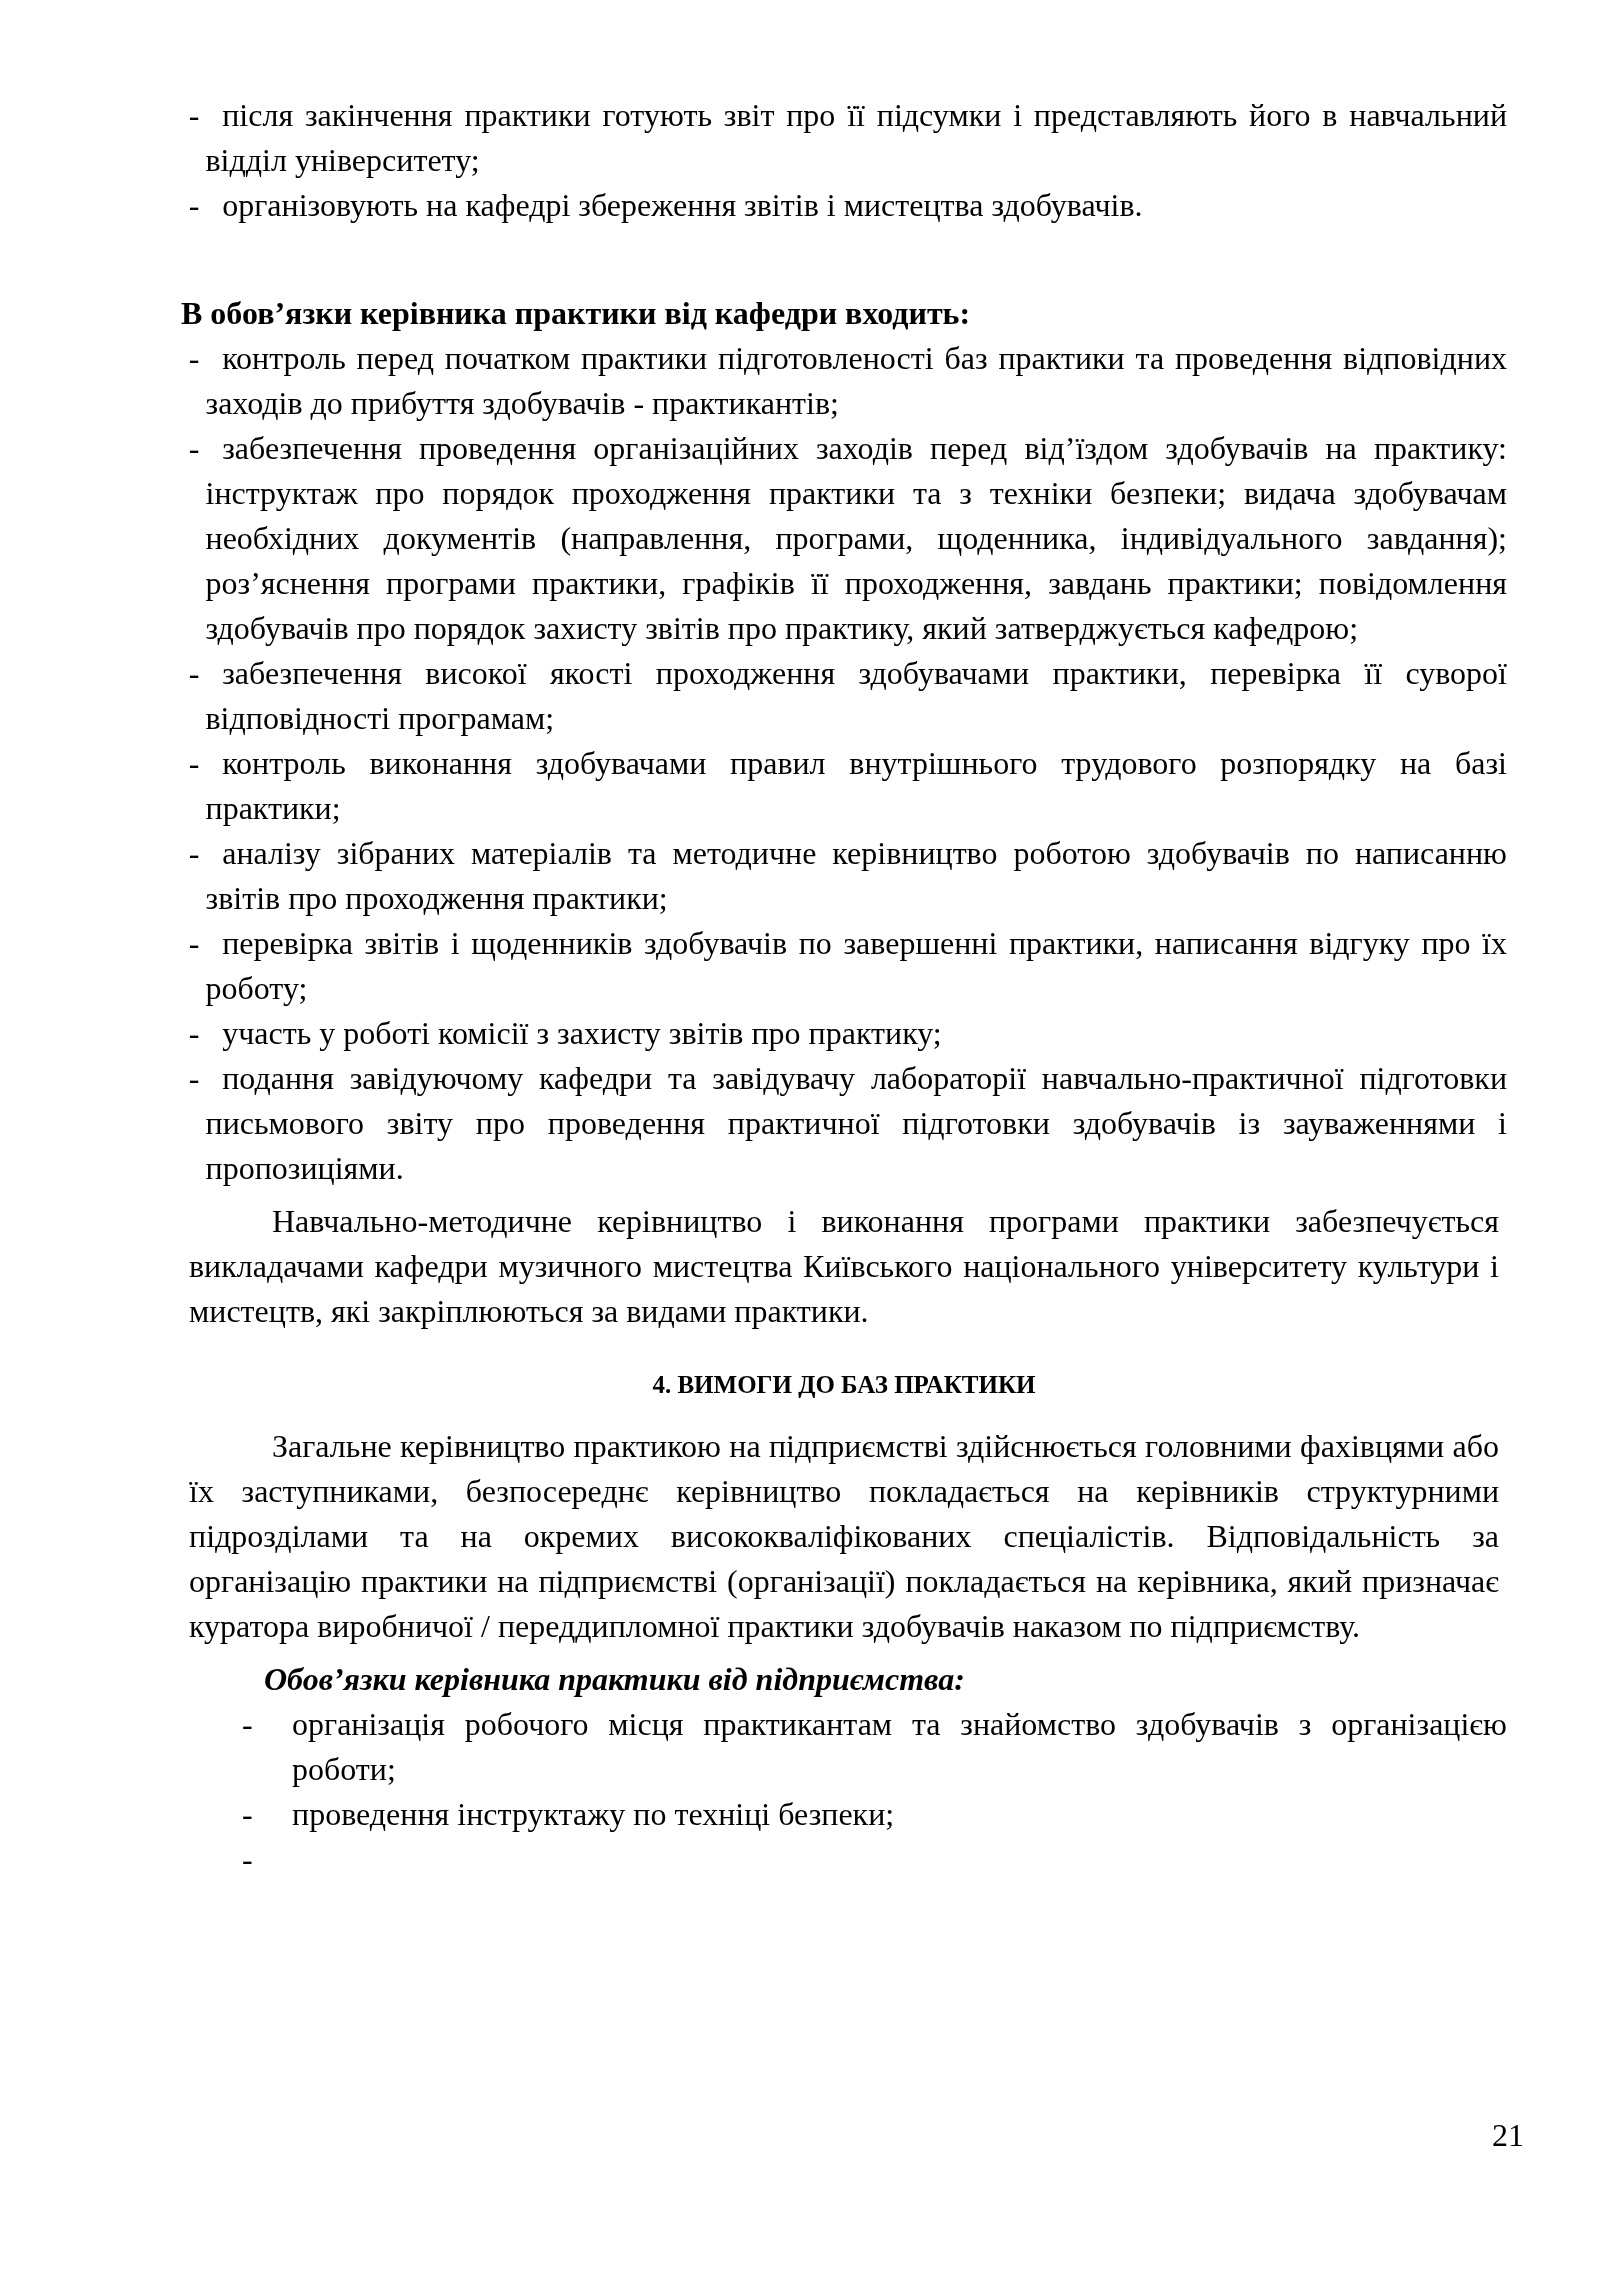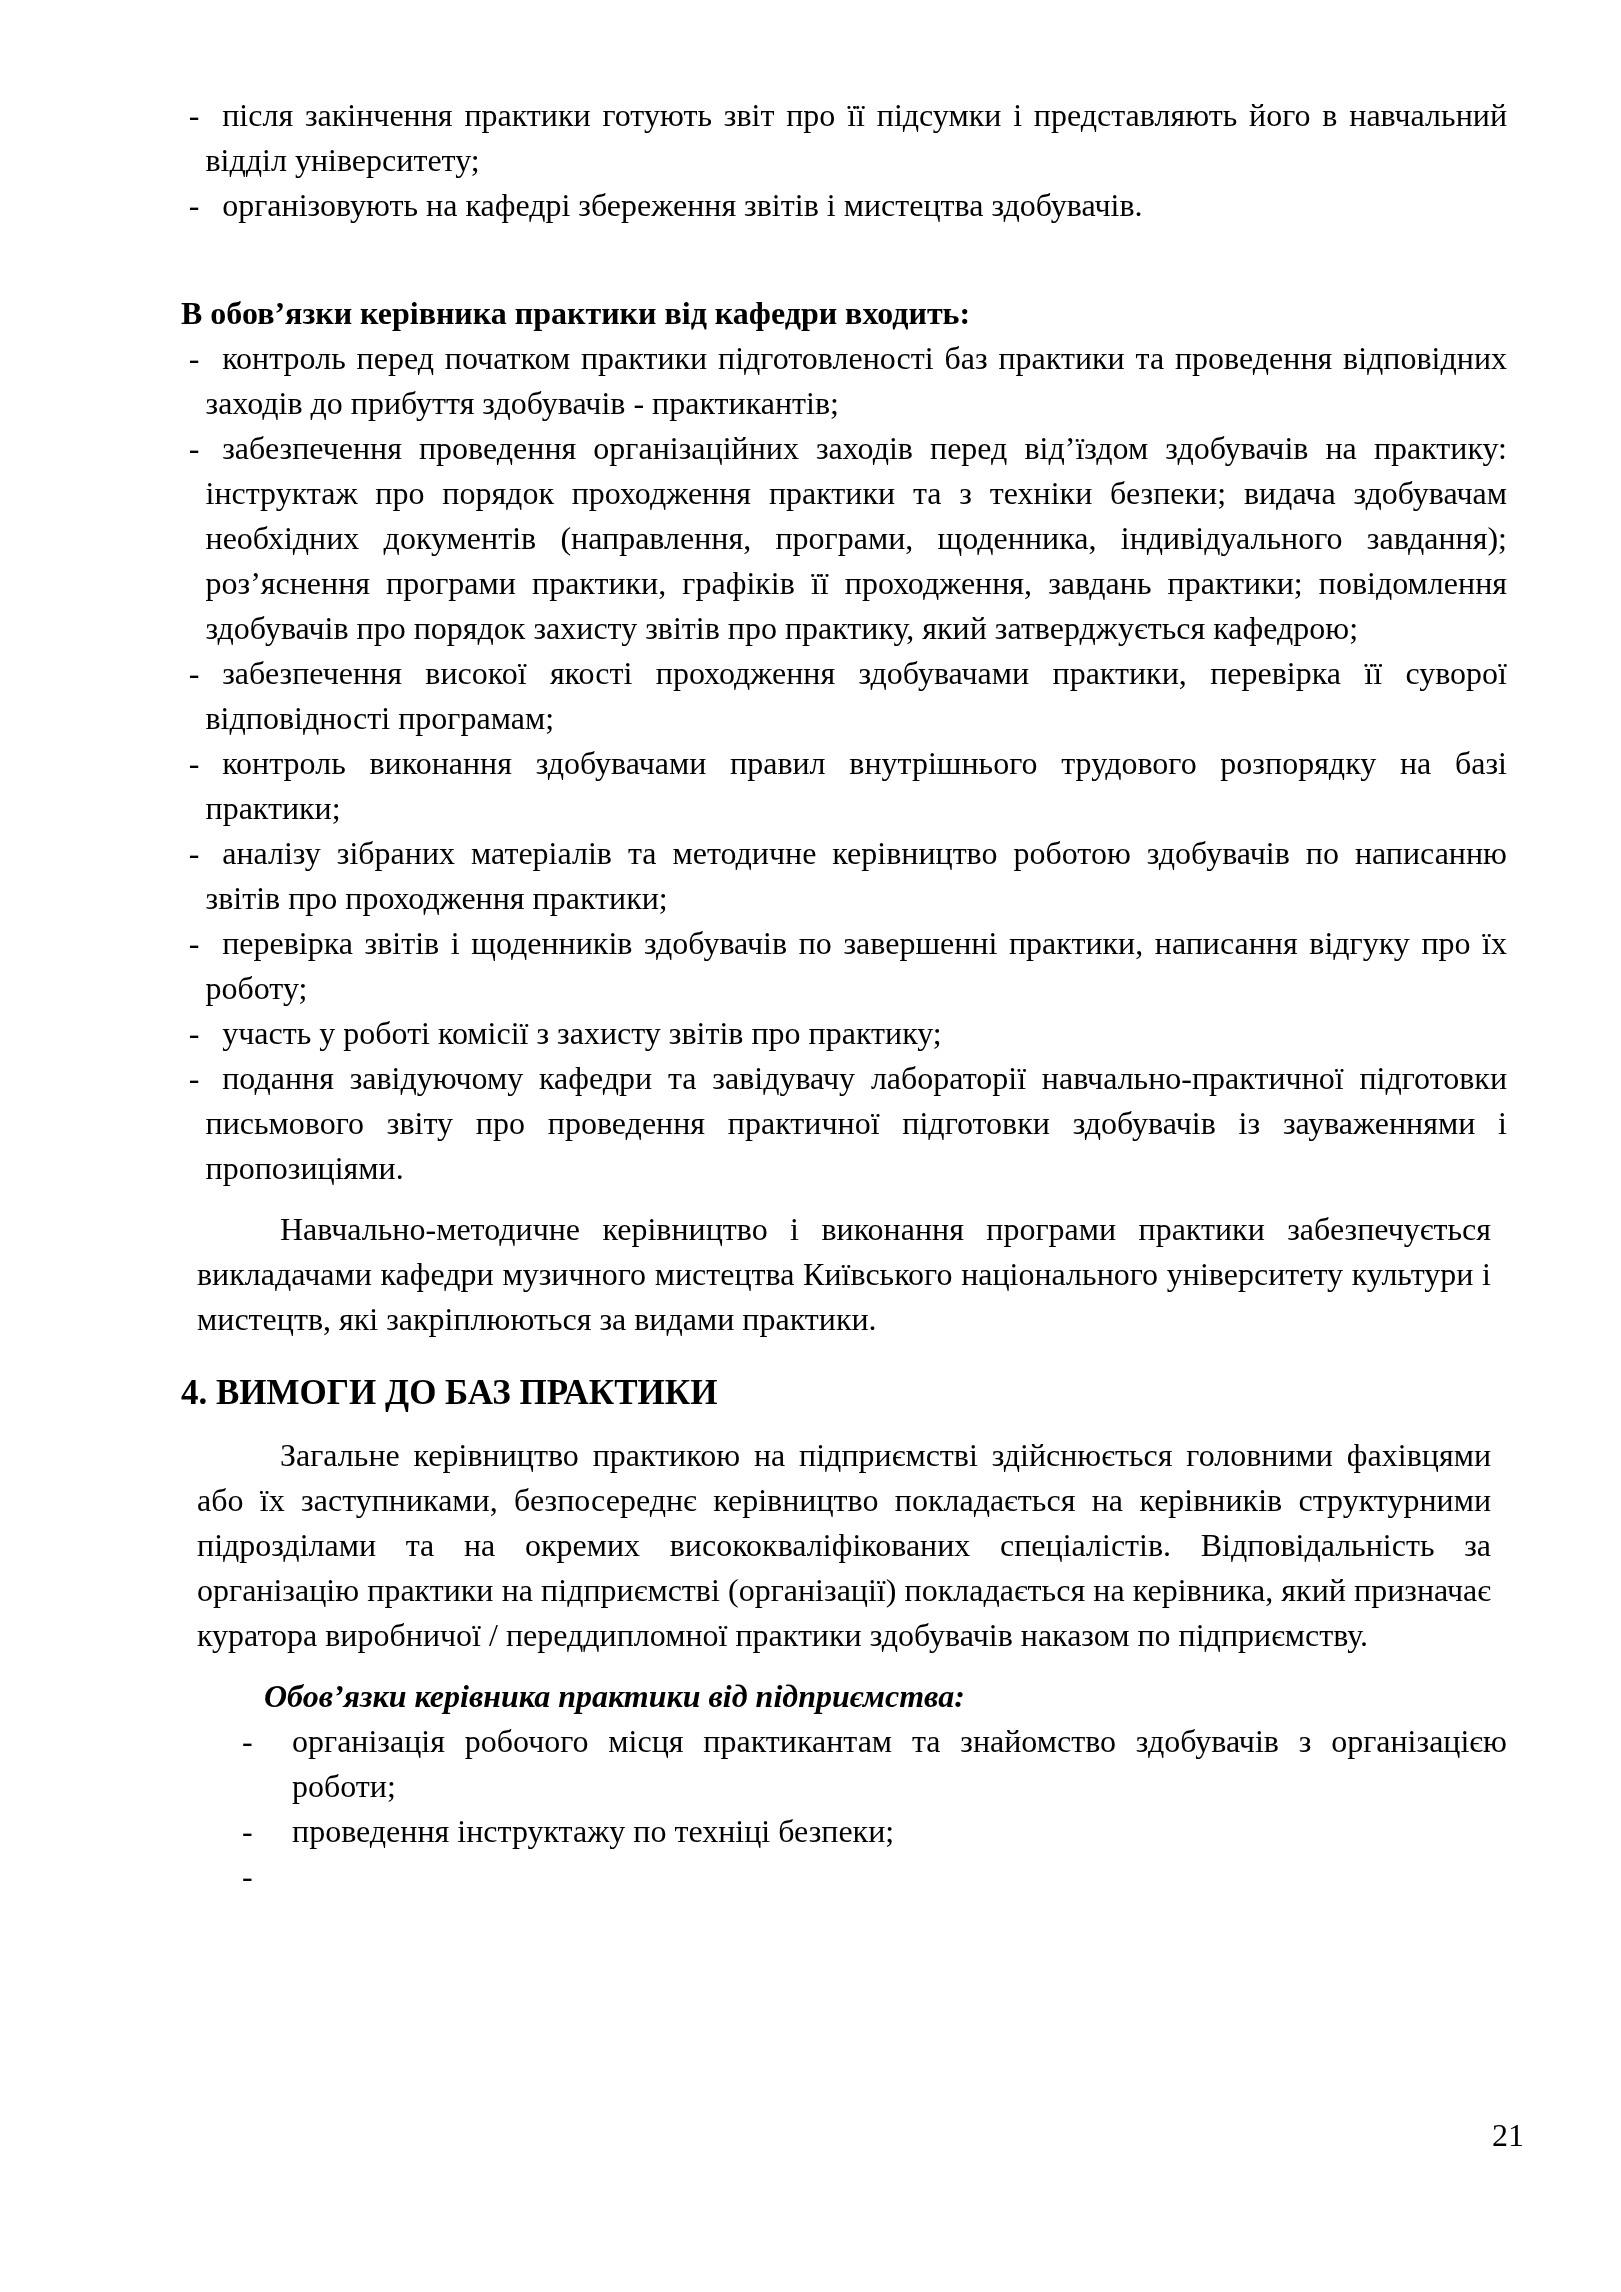--- a/index.html
+++ b/index.html
@@ -46,26 +46,27 @@
   .list2 .li .marker {
     position: absolute;
     left: 61px;
     top: 0;
   }
   .heading-bold {
     font-weight: bold;
     margin: 63px 0 0 0;
   }
   .para {
-    margin: 16px;
+    margin: 8px;
     text-indent: 83px;
   }
   .section-title {
     font-weight: bold;
-    font-size: 35px;
+    text-align: center;
+    font-size: 25px;
     line-height: 49px;
     margin: 25.5px 0 15.7px 0;
   }
   .subheading {
     font-weight: bold;
     margin: 0;
     text-indent: 83px;
     font-style: italic;
   }
   .page-number {

